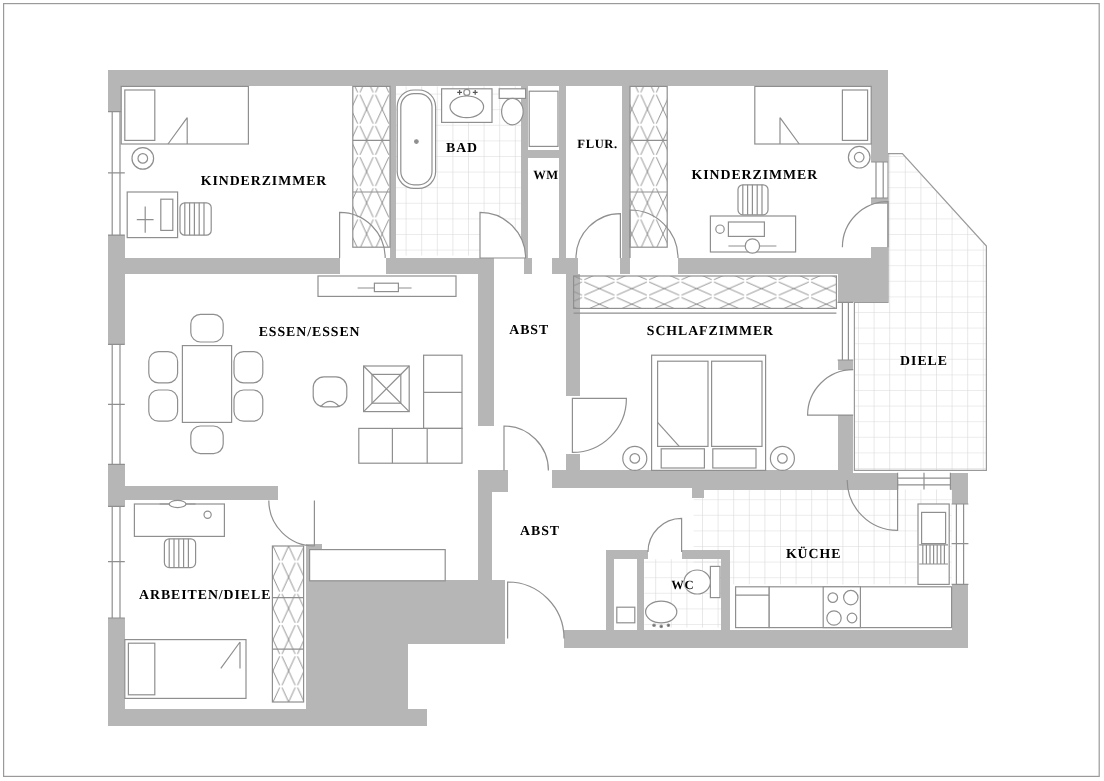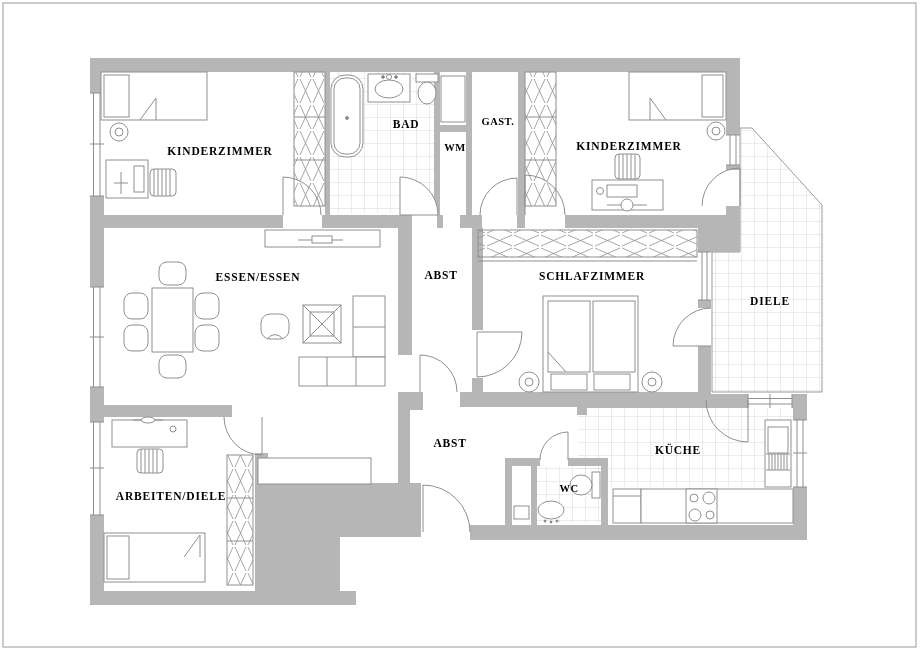--- a/index.html
+++ b/index.html
@@ -329,26 +329,26 @@
       <path d="M423,532 V485 A47,47 0 0 1 470,532"></path>
     </g>
     <g>
       <path d="M748,400 V442 A42,42 0 0 1 706,400"></path>
     </g>
   </g>
 </svg>
 
 <div class="labels">
   <div class="lbl" style="left:220px;top:151px">KINDERZIMMER</div>
-  <div class="lbl" style="left:406px;top:124px">BAD</div>
+  <div class="lbl" style="left:385px;top:124px">BAD</div>
   <div class="lbl sm" style="left:455px;top:147px">WM</div>
-  <div class="lbl sm" style="left:498px;top:121px">GAST.</div>
+  <div class="lbl sm" style="left:498px;top:121px">FLUR.</div>
   <div class="lbl" style="left:629px;top:146px">KINDERZIMMER</div>
   <div class="lbl" style="left:258px;top:277px">ESSEN/ESSEN</div>
   <div class="lbl" style="left:441px;top:275px">ABST</div>
   <div class="lbl" style="left:592px;top:276px">SCHLAFZIMMER</div>
   <div class="lbl" style="left:770px;top:301px">DIELE</div>
   <div class="lbl" style="left:171px;top:496px">ARBEITEN/DIELE</div>
   <div class="lbl" style="left:450px;top:443px">ABST</div>
   <div class="lbl sm" style="left:569px;top:488px">WC</div>
-  <div class="lbl" style="left:678px;top:450px">KÜCHE</div>
+  <div class="lbl" style="left:678px;top:462px">KÜCHE</div>
 </div>
 </div>
 
 </body></html>

